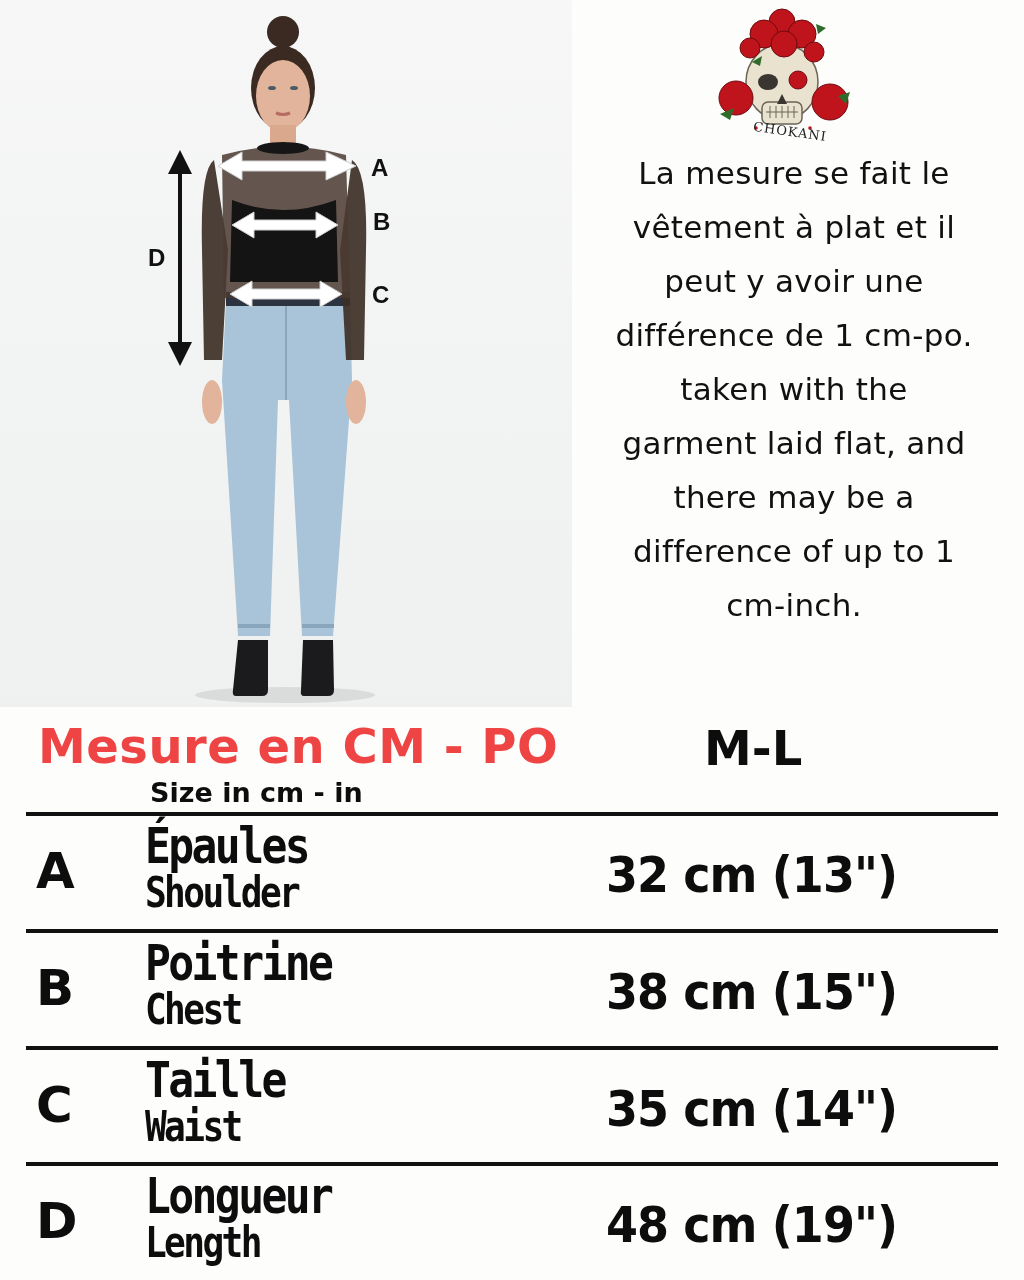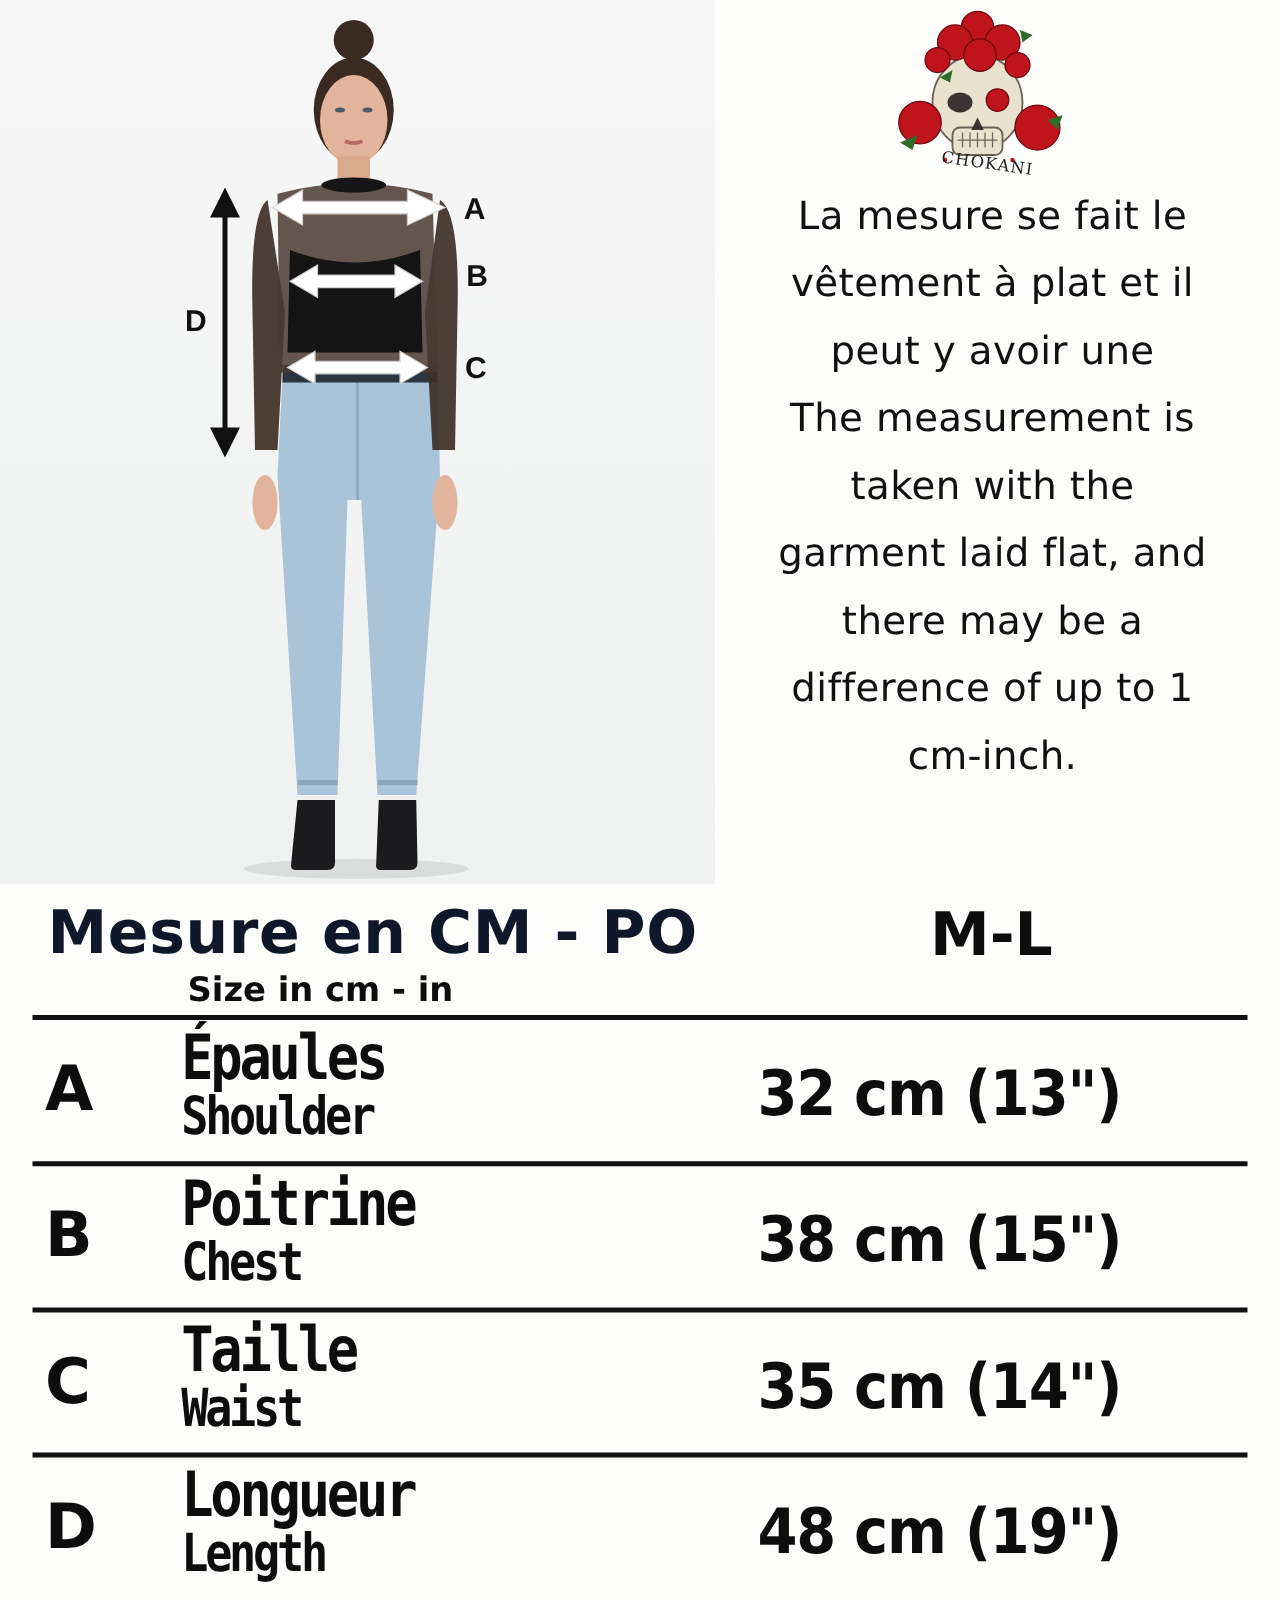--- a/index.html
+++ b/index.html
@@ -32,31 +32,31 @@
     position: absolute; left: 588px; top: 146px; width: 412px;
     text-align: center; font-family: "DejaVu Sans", sans-serif;
     font-size: 31px; line-height: 54px; color: #111; letter-spacing: 0.3px;
     font-weight: 400;
   }
   .note div { white-space: nowrap; }
   
   .tbl-head-fr {
     position: absolute; left: 38px; top: 718px;
     font-family: "DejaVu Sans", sans-serif; font-weight: 700;
-    font-size: 48px; letter-spacing: 0.5px; color: #0f172a; white-space: nowrap;
+    font-size: 48px; letter-spacing: 0.5px; color: #ef4444; white-space: nowrap;
   }
   .tbl-head-en {
     position: absolute; left: 150px; top: 773px;
     font-family: "DejaVu Sans", sans-serif; font-weight: 700;
     font-size: 27px; color: #0d0d0d; white-space: nowrap; line-height: 40px;
   }
   .tbl-size {
     position: absolute; left: 704px; top: 720px;
     font-family: "DejaVu Sans", sans-serif; font-weight: 700;
-    font-size: 48px; color: #0d0d0d; margin-left: 40px;
+    font-size: 48px; color: #0d0d0d;
   }
   .rule {
     position: absolute; left: 26px; width: 972px; height: 4px; background: #111;
   }
   .row { position: absolute; left: 0; width: 1024px; height: 116px; }
   .row .letter {
     position: absolute; left: 36px; top: 26px; width: 50px;
     font-family: "DejaVu Sans", sans-serif; font-weight: 700;
     font-size: 50px; color: #0d0d0d;
   }
@@ -164,21 +164,21 @@
   </g>
   <circle cx="56" cy="126" r="1.8" fill="#c0141c"></circle>
     <circle cx="110" cy="126" r="1.8" fill="#c0141c"></circle>
 </svg>
 <div class="logo-word">CHOKANI</div>
 
 <div class="note">
   <div>La mesure se fait le</div>
   <div>vêtement à plat et il</div>
   <div>peut y avoir une</div>
-  <div>The measurement is</div>
+  <div>différence de 1 cm-po.</div>
   <div>taken with the</div>
   <div>garment laid flat, and</div>
   <div>there may be a</div>
   <div>difference of up to 1</div>
   <div>cm-inch.</div>
 </div>
 
 <div>
   <div class="tbl-head-fr">Mesure en CM - PO</div>
   <div class="tbl-head-en">Size in cm - in</div>

